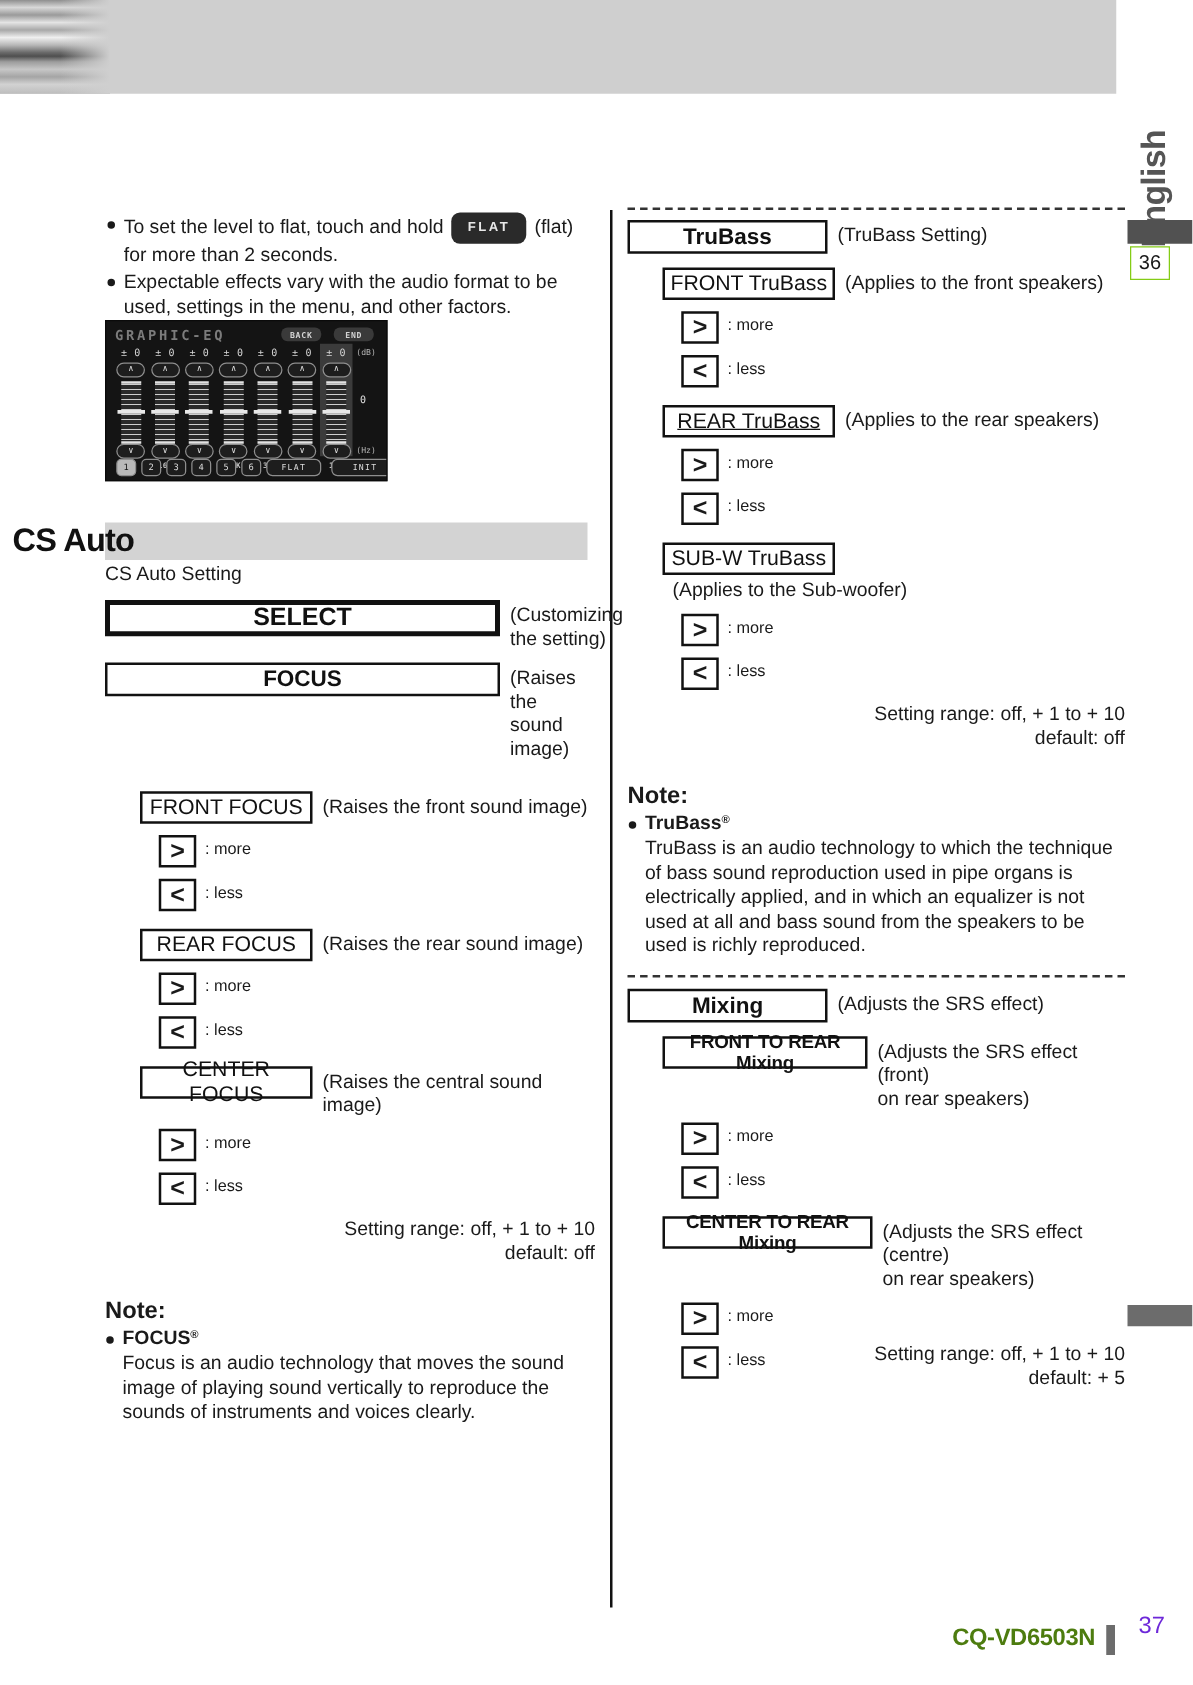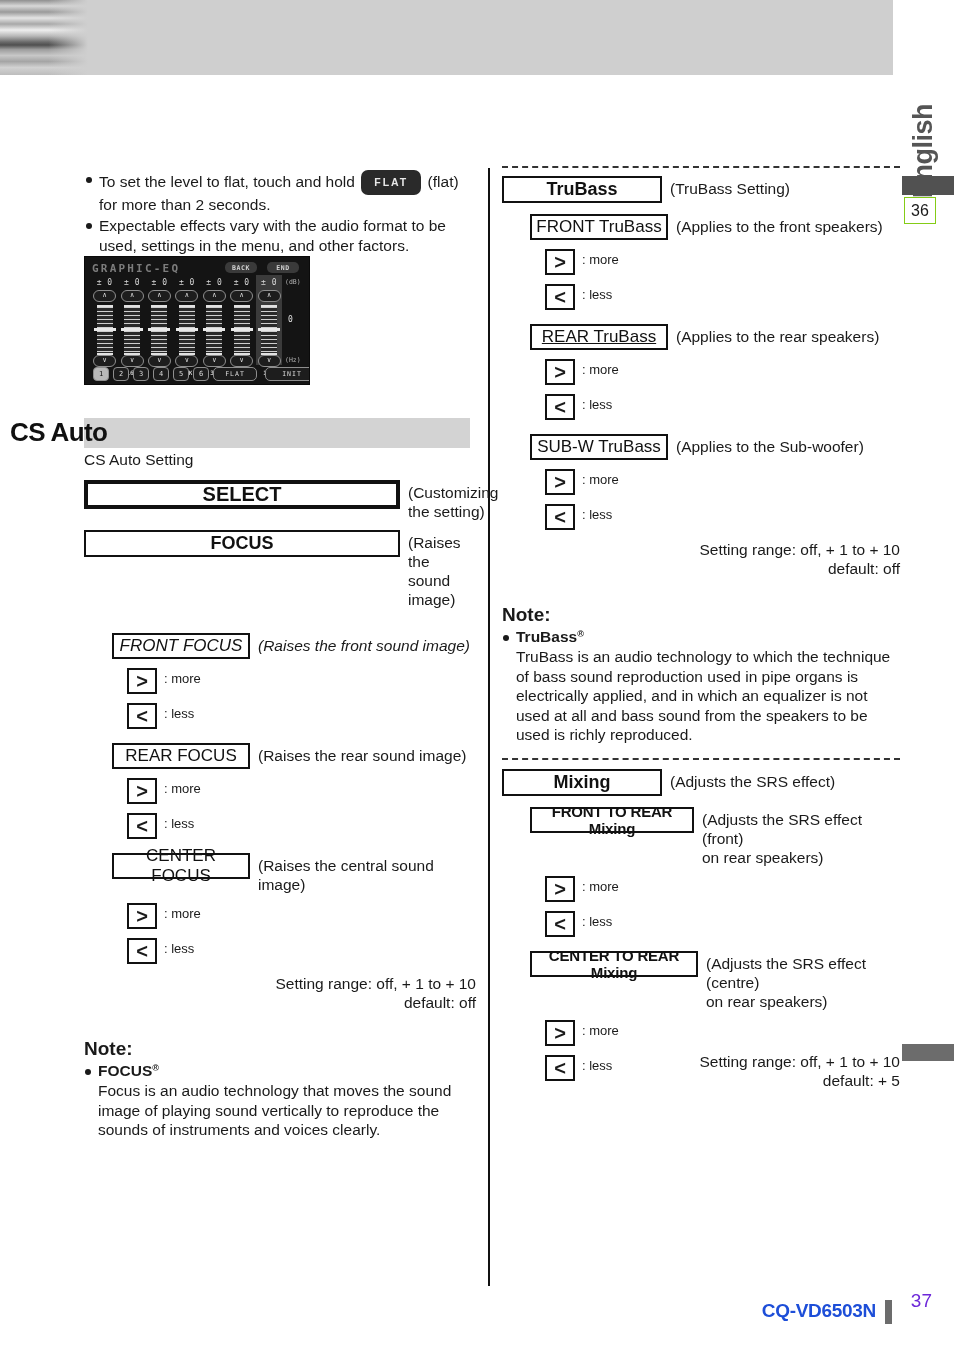--- a/index.html
+++ b/index.html
@@ -363,21 +363,21 @@
     border-top: 2px dashed #333;
     height: 0;
   }
 
   
   .footer-model {
     position: absolute;
     right: 78px; bottom: 26px;
     font-size: 19px;
     font-weight: bold;
-    color: #1d4ed8;
+    color: #4d7c0f;
     letter-spacing: -0.3px;
   }
   .footer-bar {
     position: absolute;
     right: 62px; bottom: 24px;
     width: 7px; height: 24px;
     background: #6c6c6c;
   }
   .footer-page {
     position: absolute;
@@ -497,21 +497,21 @@
   <div class="row">
     <div class="box box-l1" style="width:316px;">SELECT</div>
     <div class="caption">(Customizing the setting)</div>
   </div>
 
   <div class="row">
     <div class="box box-l2" style="width:316px;">FOCUS</div>
     <div class="caption">(Raises the sound image)</div>
   </div>
 
-  <div class="row ind2" style="margin-top:24px;font-style:italic;">
+  <div class="row ind2" style="margin-top:24px;">
     <div class="box box-l3" style="width:138px;">FRONT FOCUS</div>
     <div class="caption">(Raises the front sound image)</div>
   </div>
   <div class="row ind3">
     <div class="arrow-box">&gt;</div>
     <div class="arrow-label">: more</div>
   </div>
   <div class="row ind3">
     <div class="arrow-box">&lt;</div>
     <div class="arrow-label">: less</div>
@@ -583,21 +583,21 @@
   </div>
   <div class="row ind3">
     <div class="arrow-box">&gt;</div>
     <div class="arrow-label">: more</div>
   </div>
   <div class="row ind3">
     <div class="arrow-box">&lt;</div>
     <div class="arrow-label">: less</div>
   </div>
 
-  <div class="row ind2" style="margin-top:14px;">
+  <div class="row ind2" style="margin-top:14px;flex-direction:column;">
     <div class="box box-l3" style="width:138px;">SUB-W TruBass</div>
     <div class="caption">(Applies to the Sub-woofer)</div>
   </div>
   <div class="row ind3">
     <div class="arrow-box">&gt;</div>
     <div class="arrow-label">: more</div>
   </div>
   <div class="row ind3">
     <div class="arrow-box">&lt;</div>
     <div class="arrow-label">: less</div>

